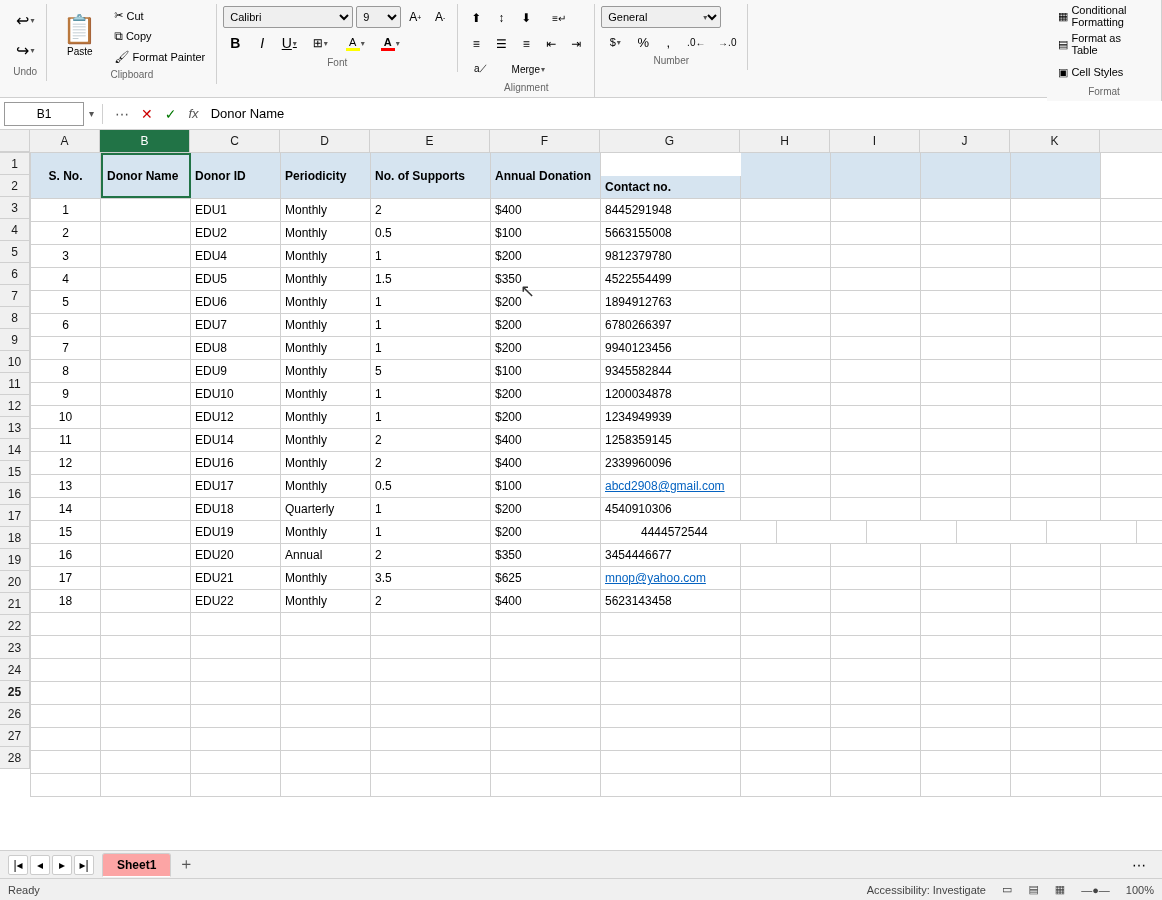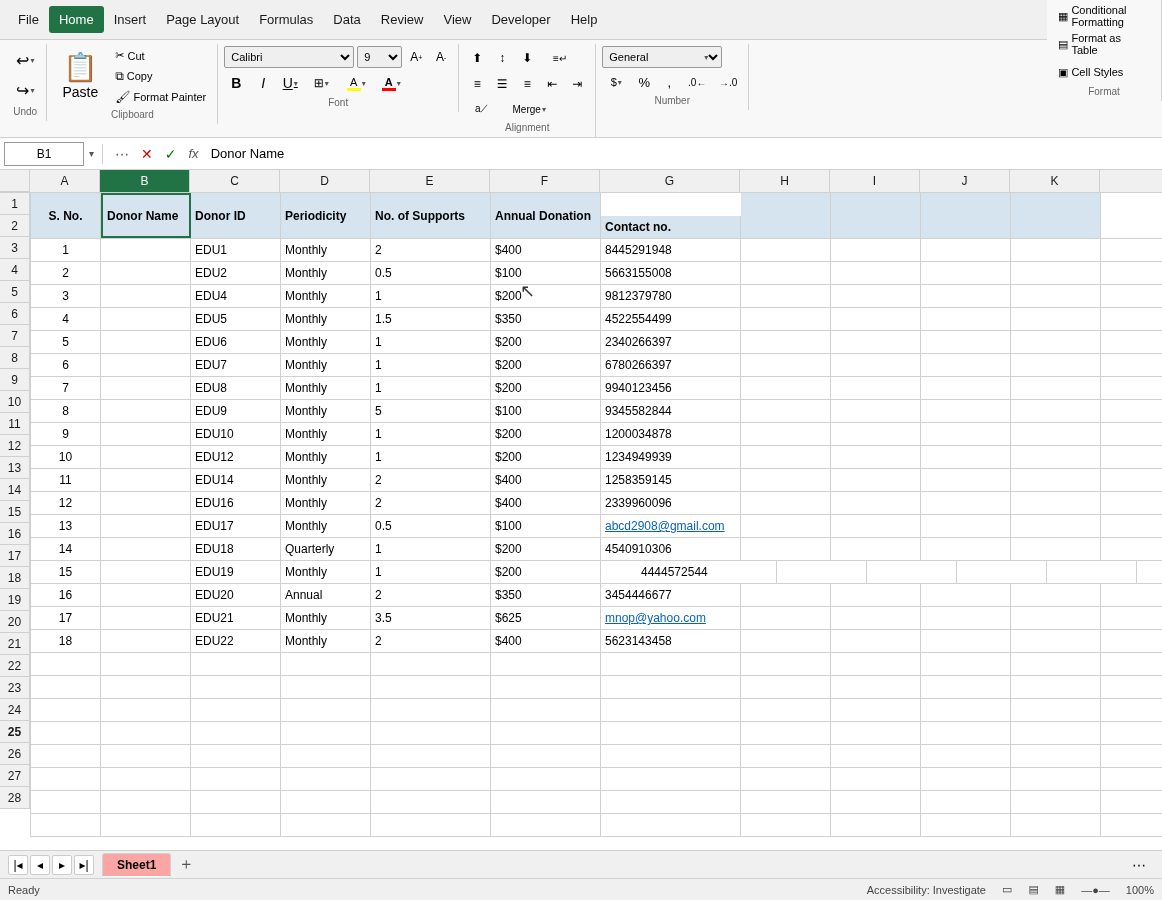--- a/index.html
+++ b/index.html
@@ -71,32 +71,20 @@
 
     
     .status-bar { height: 22px; background: #f0f0f0; border-top: 1px solid #d0d0d0; display: flex; align-items: center; padding: 0 8px; font-size: 11px; color: #444; position: absolute; bottom: 0; left: 0; right: 0; justify-content: space-between; }
     .status-right { display: flex; gap: 16px; align-items: center; }
   </style>
 </head>
 <body>
 
 <div style="width:1162px; height:900px; position:relative; overflow:hidden; display:flex; flex-direction:column;">
 
-  <div class="menu-bar" style="position:relative;">
-    <div class="menu-item">File</div>
-    <div class="menu-item active">Home</div>
-    <div class="menu-item">Insert</div>
-    <div class="menu-item">Page Layout</div>
-    <div class="menu-item">Formulas</div>
-    <div class="menu-item">Data</div>
-    <div class="menu-item">Review</div>
-    <div class="menu-item">View</div>
-    <div class="menu-item">Developer</div>
-    <div class="menu-item">Help</div>
-  </div>
 
   <div class="ribbon">
     <div class="ribbon-row">
 
       <div class="ribbon-group">
         <div class="ribbon-group-content">
           <div style="display:flex; flex-direction:column; gap:2px;">
             <div class="ribbon-btn" style="flex-direction:row; align-items:center;">
               <span style="font-size:16px;">↩</span>
               <span class="dropdown-arrow">▾</span>
@@ -107,21 +95,21 @@
             </div>
           </div>
         </div>
         <div class="ribbon-group-label">Undo</div>
       </div>
 
       <div class="ribbon-group">
         <div class="ribbon-group-content" style="align-items:flex-start;">
           <div class="paste-btn">
             <span style="font-size:28px;">📋</span>
-            <span style="font-size:14px;">Paste</span>
+            <span style="font-size:10px;">Paste</span>
           </div>
           <div class="clipboard-small-btns">
             <div class="small-ribbon-btn">
               <span>✂</span>
               <span>Cut</span>
             </div>
             <div class="small-ribbon-btn">
               <span style="font-size:12px;">⧉</span>
               <span>Copy</span>
             </div>
@@ -362,21 +350,21 @@
             <div class="cell" style="width:90px;"></div>
             <div class="cell" style="width:90px;"></div>
         </div>
         <div class="grid-row">
           <div class="cell cell-center" style="width:70px;">5</div>
           <div class="cell" style="width:90px;"></div>
           <div class="cell" style="width:90px;">EDU6</div>
           <div class="cell" style="width:90px;">Monthly</div>
           <div class="cell" style="width:120px;">1</div>
           <div class="cell" style="width:110px;">$200</div>
-          <div class="cell" style="width:140px;">2340266397</div>
+          <div class="cell" style="width:140px;">1894912763</div>
           <div class="cell" style="width:90px;"></div>
             <div class="cell" style="width:90px;"></div>
             <div class="cell" style="width:90px;"></div>
             <div class="cell" style="width:90px;"></div>
         </div>
         <div class="grid-row">
           <div class="cell cell-center" style="width:70px;">6</div>
           <div class="cell" style="width:90px;"></div>
           <div class="cell" style="width:90px;">EDU7</div>
           <div class="cell" style="width:90px;">Monthly</div>

